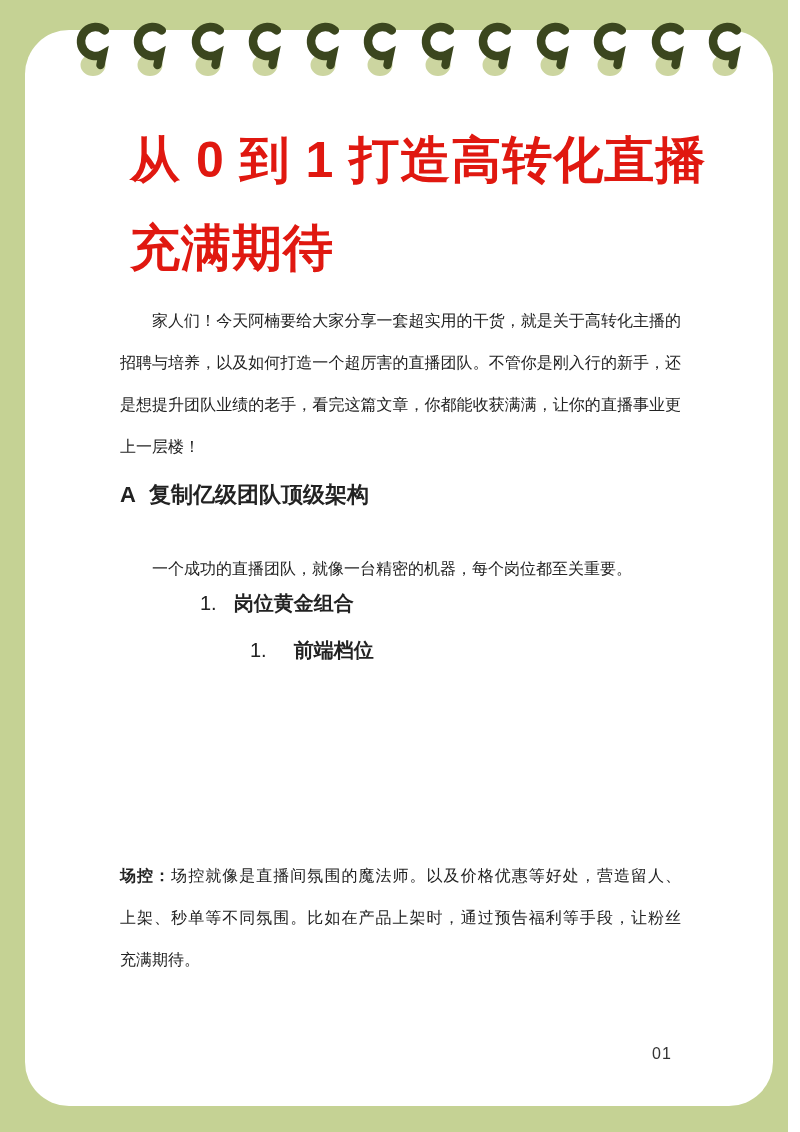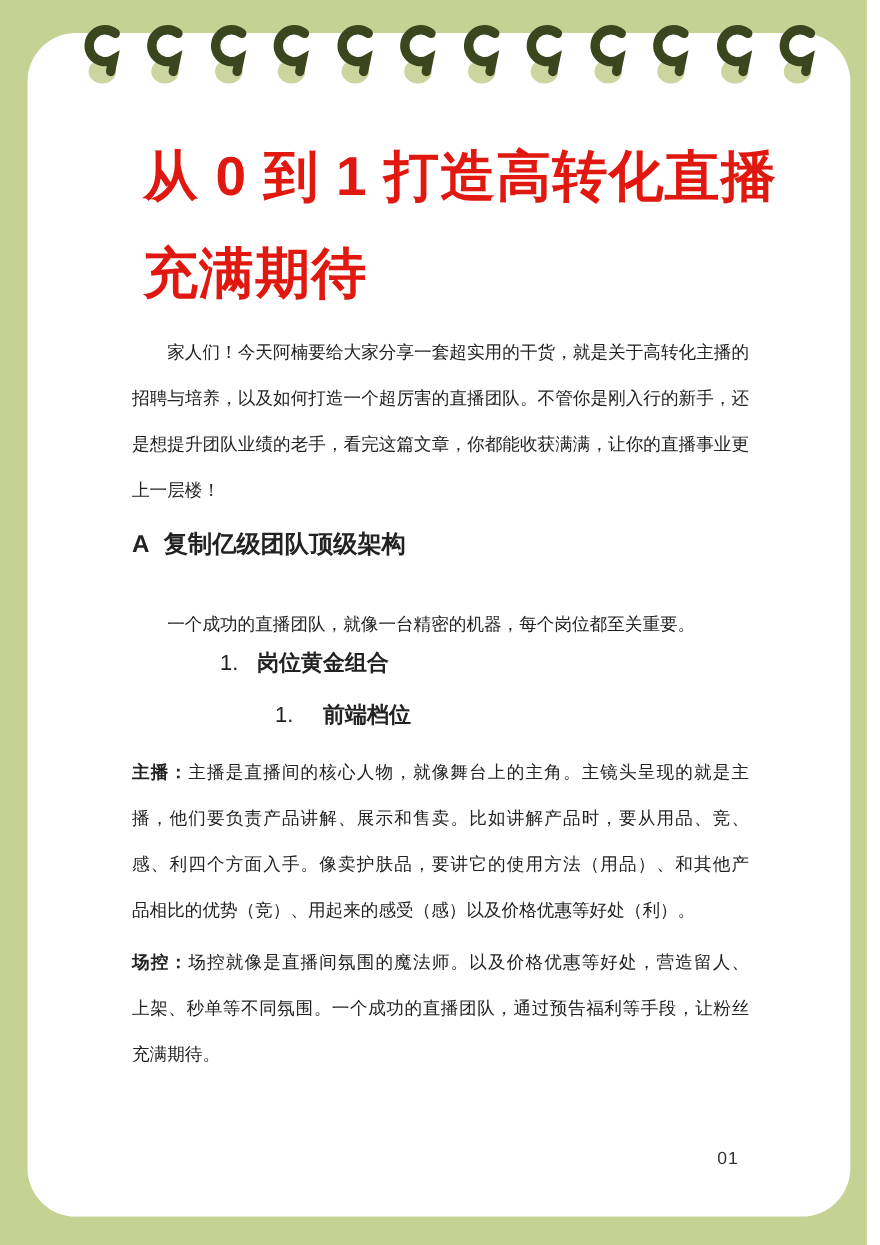--- a/index.html
+++ b/index.html
@@ -125,28 +125,22 @@
   <div class="list l1">
     <span class="marker">1.</span>
     <span class="label">岗位黄金组合</span>
   </div>
 
   <div class="list l2">
     <span class="marker">1.</span>
     <span class="label">前端档位</span>
   </div>
 
-  <div class="para role1">
-    <div class="jl"><b class="lead">主播：</b><span>主播是直播间的核心人物，就像舞台上的主角。主镜头呈现的就是主</span></div>
-    <div class="jl">播，他们要负责产品讲解、展示和售卖。比如讲解产品时，要从用品、竞、</div>
-    <div class="jl">感、利四个方面入手。像卖护肤品，要讲它的使用方法（用品）、和其他产</div>
-    <div>品相比的优势（竞）、用起来的感受（感）以及价格优惠等好处（利）。</div>
-  </div>
 
   <div class="para role2">
     <div class="jl"><b class="lead">场控：</b><span>场控就像是直播间氛围的魔法师。以及价格优惠等好处，营造留人、</span></div>
-    <div class="jl">上架、秒单等不同氛围。一个成功的直播团队，通过预告福利等手段，让粉丝</div>
+    <div class="jl">上架、秒单等不同氛围。比如在产品上架时，通过预告福利等手段，让粉丝</div>
     <div>充满期待。</div>
   </div>
 
   <div class="page-num">01</div>
 
 </div>
 
 </body></html>

